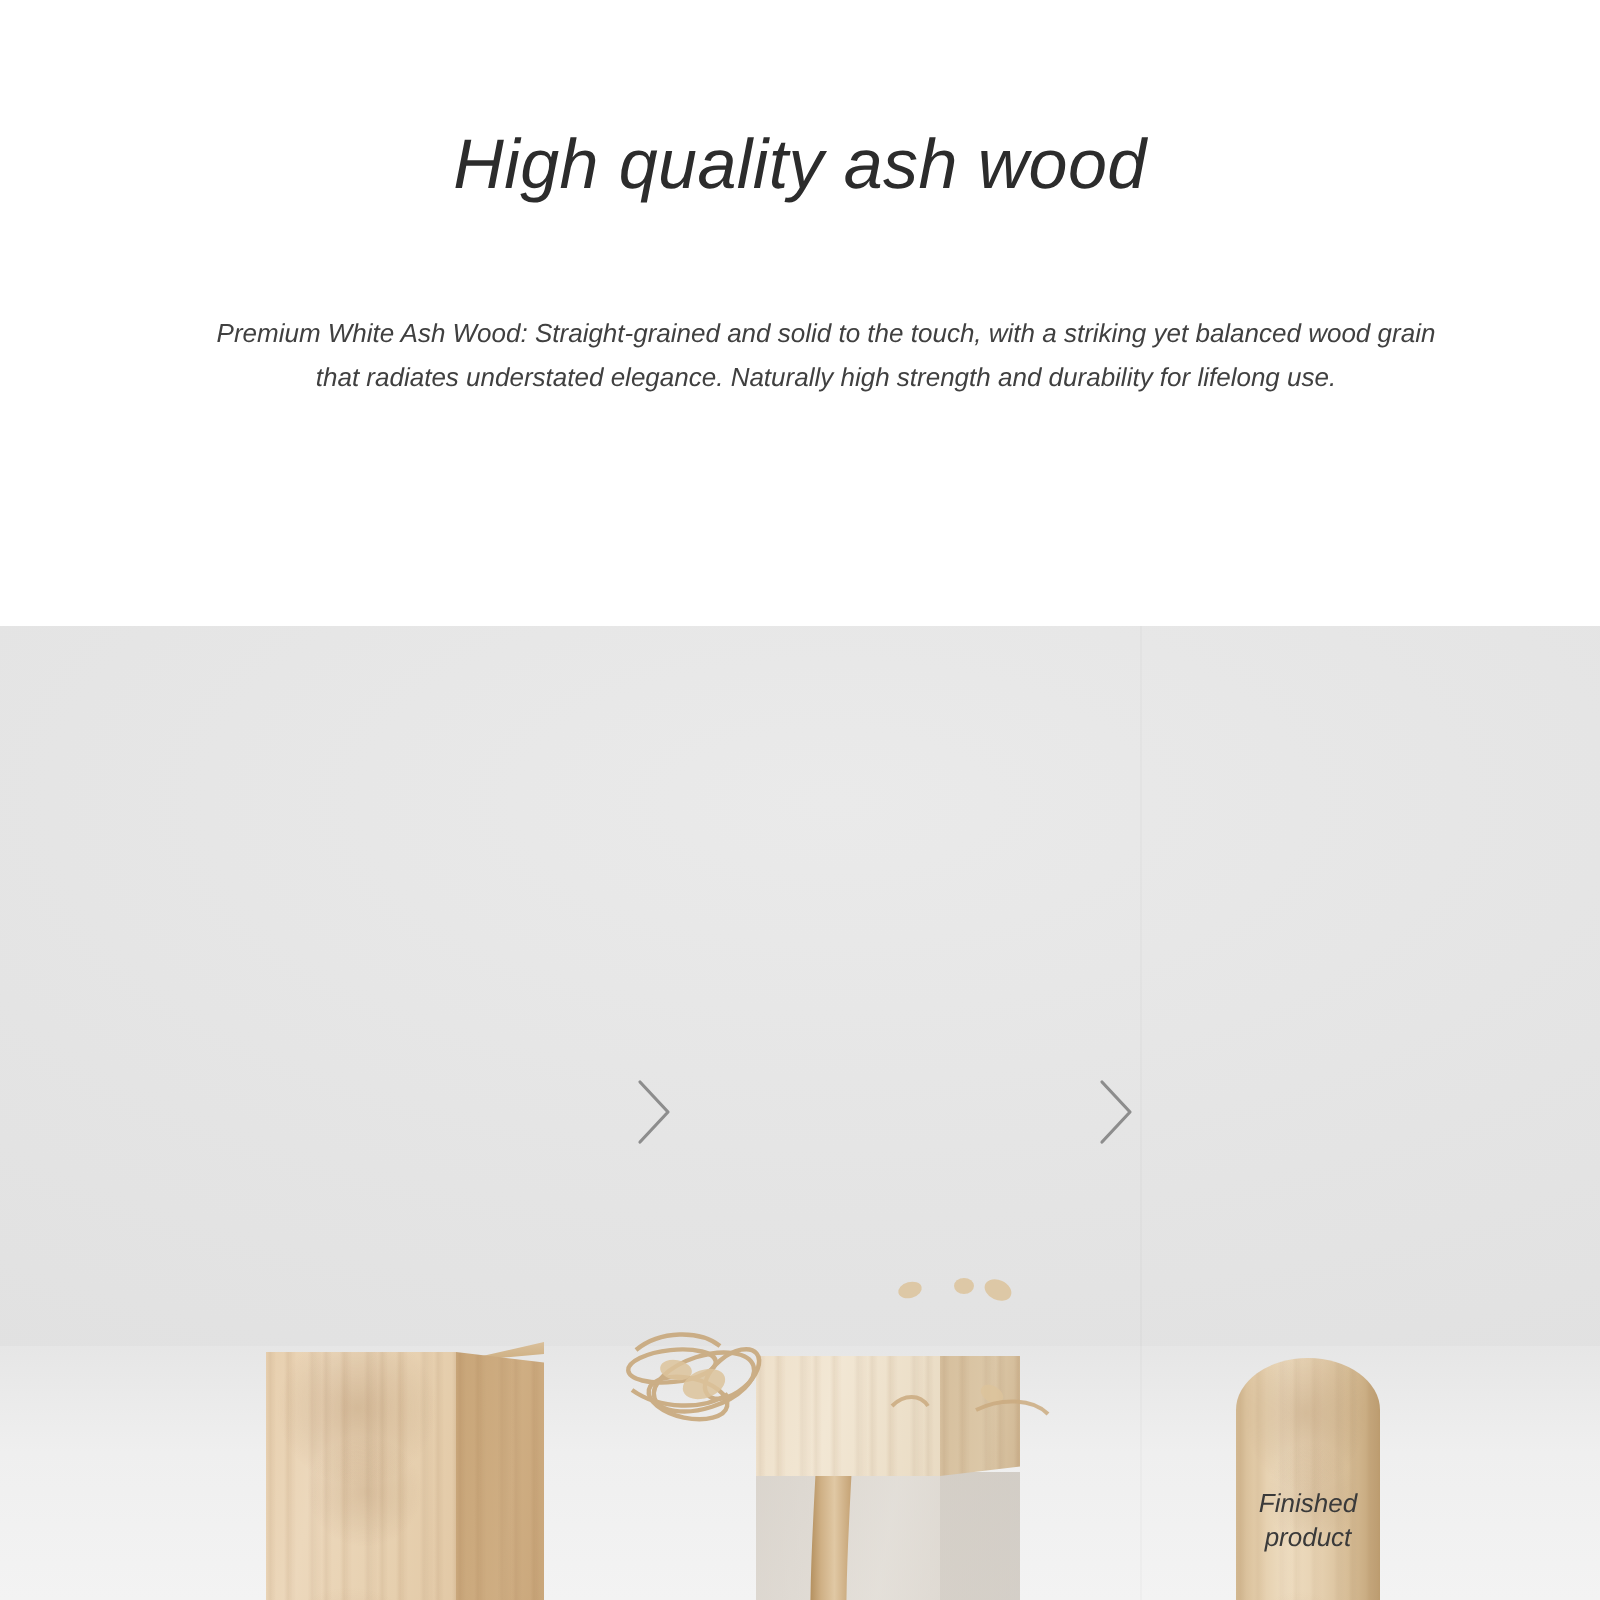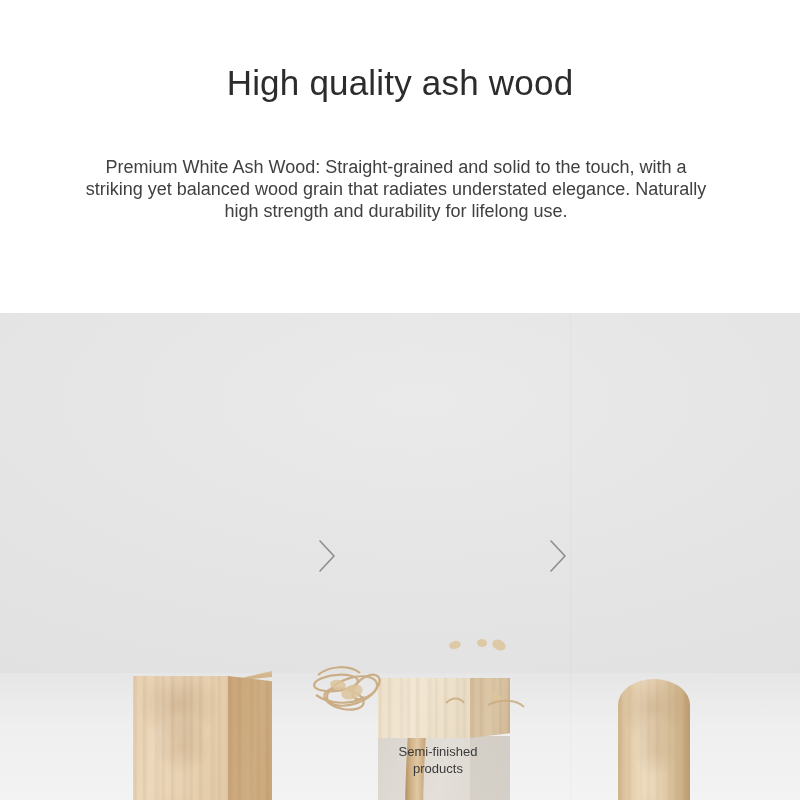--- a/index.html
+++ b/index.html
@@ -11,20 +11,21 @@
   body {
     font-family: "Liberation Sans", sans-serif;
     -webkit-font-smoothing: antialiased;
   }
   .page {
     position: relative;
     width: 800px;
     height: 800px;
     overflow: hidden;
     background: #ffffff;
+    font-style: italic;
   }
 
   
   .header {
     position: absolute;
     left: 0; top: 0;
     width: 800px;
     height: 313px;
     background: #ffffff;
   }
@@ -34,24 +35,24 @@
     width: 800px;
     text-align: center;
     font-size: 35px;
     font-weight: 300;
     letter-spacing: 0.2px;
     color: #2c2c2c;
     line-height: 1.2;
   }
   .body-copy {
     position: absolute;
-    left: 80px; top: 156px;
+    left: 97px; top: 156px;
     width: 632px;
     text-align: center;
-    font-size: 18px;
+    font-size: 13px;
     font-weight: 400;
     line-height: 22px;
     color: #404040;
   }
 
   
   .photo {
     position: absolute;
     left: 0; top: 313px;
     width: 800px;
@@ -294,17 +295,17 @@
 
     <div class="block3">
 
       <div class="cyl">
         <div class="grain-v"></div>
         <div class="grain-fig"></div>
       </div>
       <div class="taper"></div>
     </div>
 
-    <div class="caption cap2" style="white-space: pre-line;">Semi-finished
-products</div>
+    <div class="caption cap3" style="white-space: pre-line;">Finished
+product</div>
 
   </div>
 </div>
 
 </body></html>

